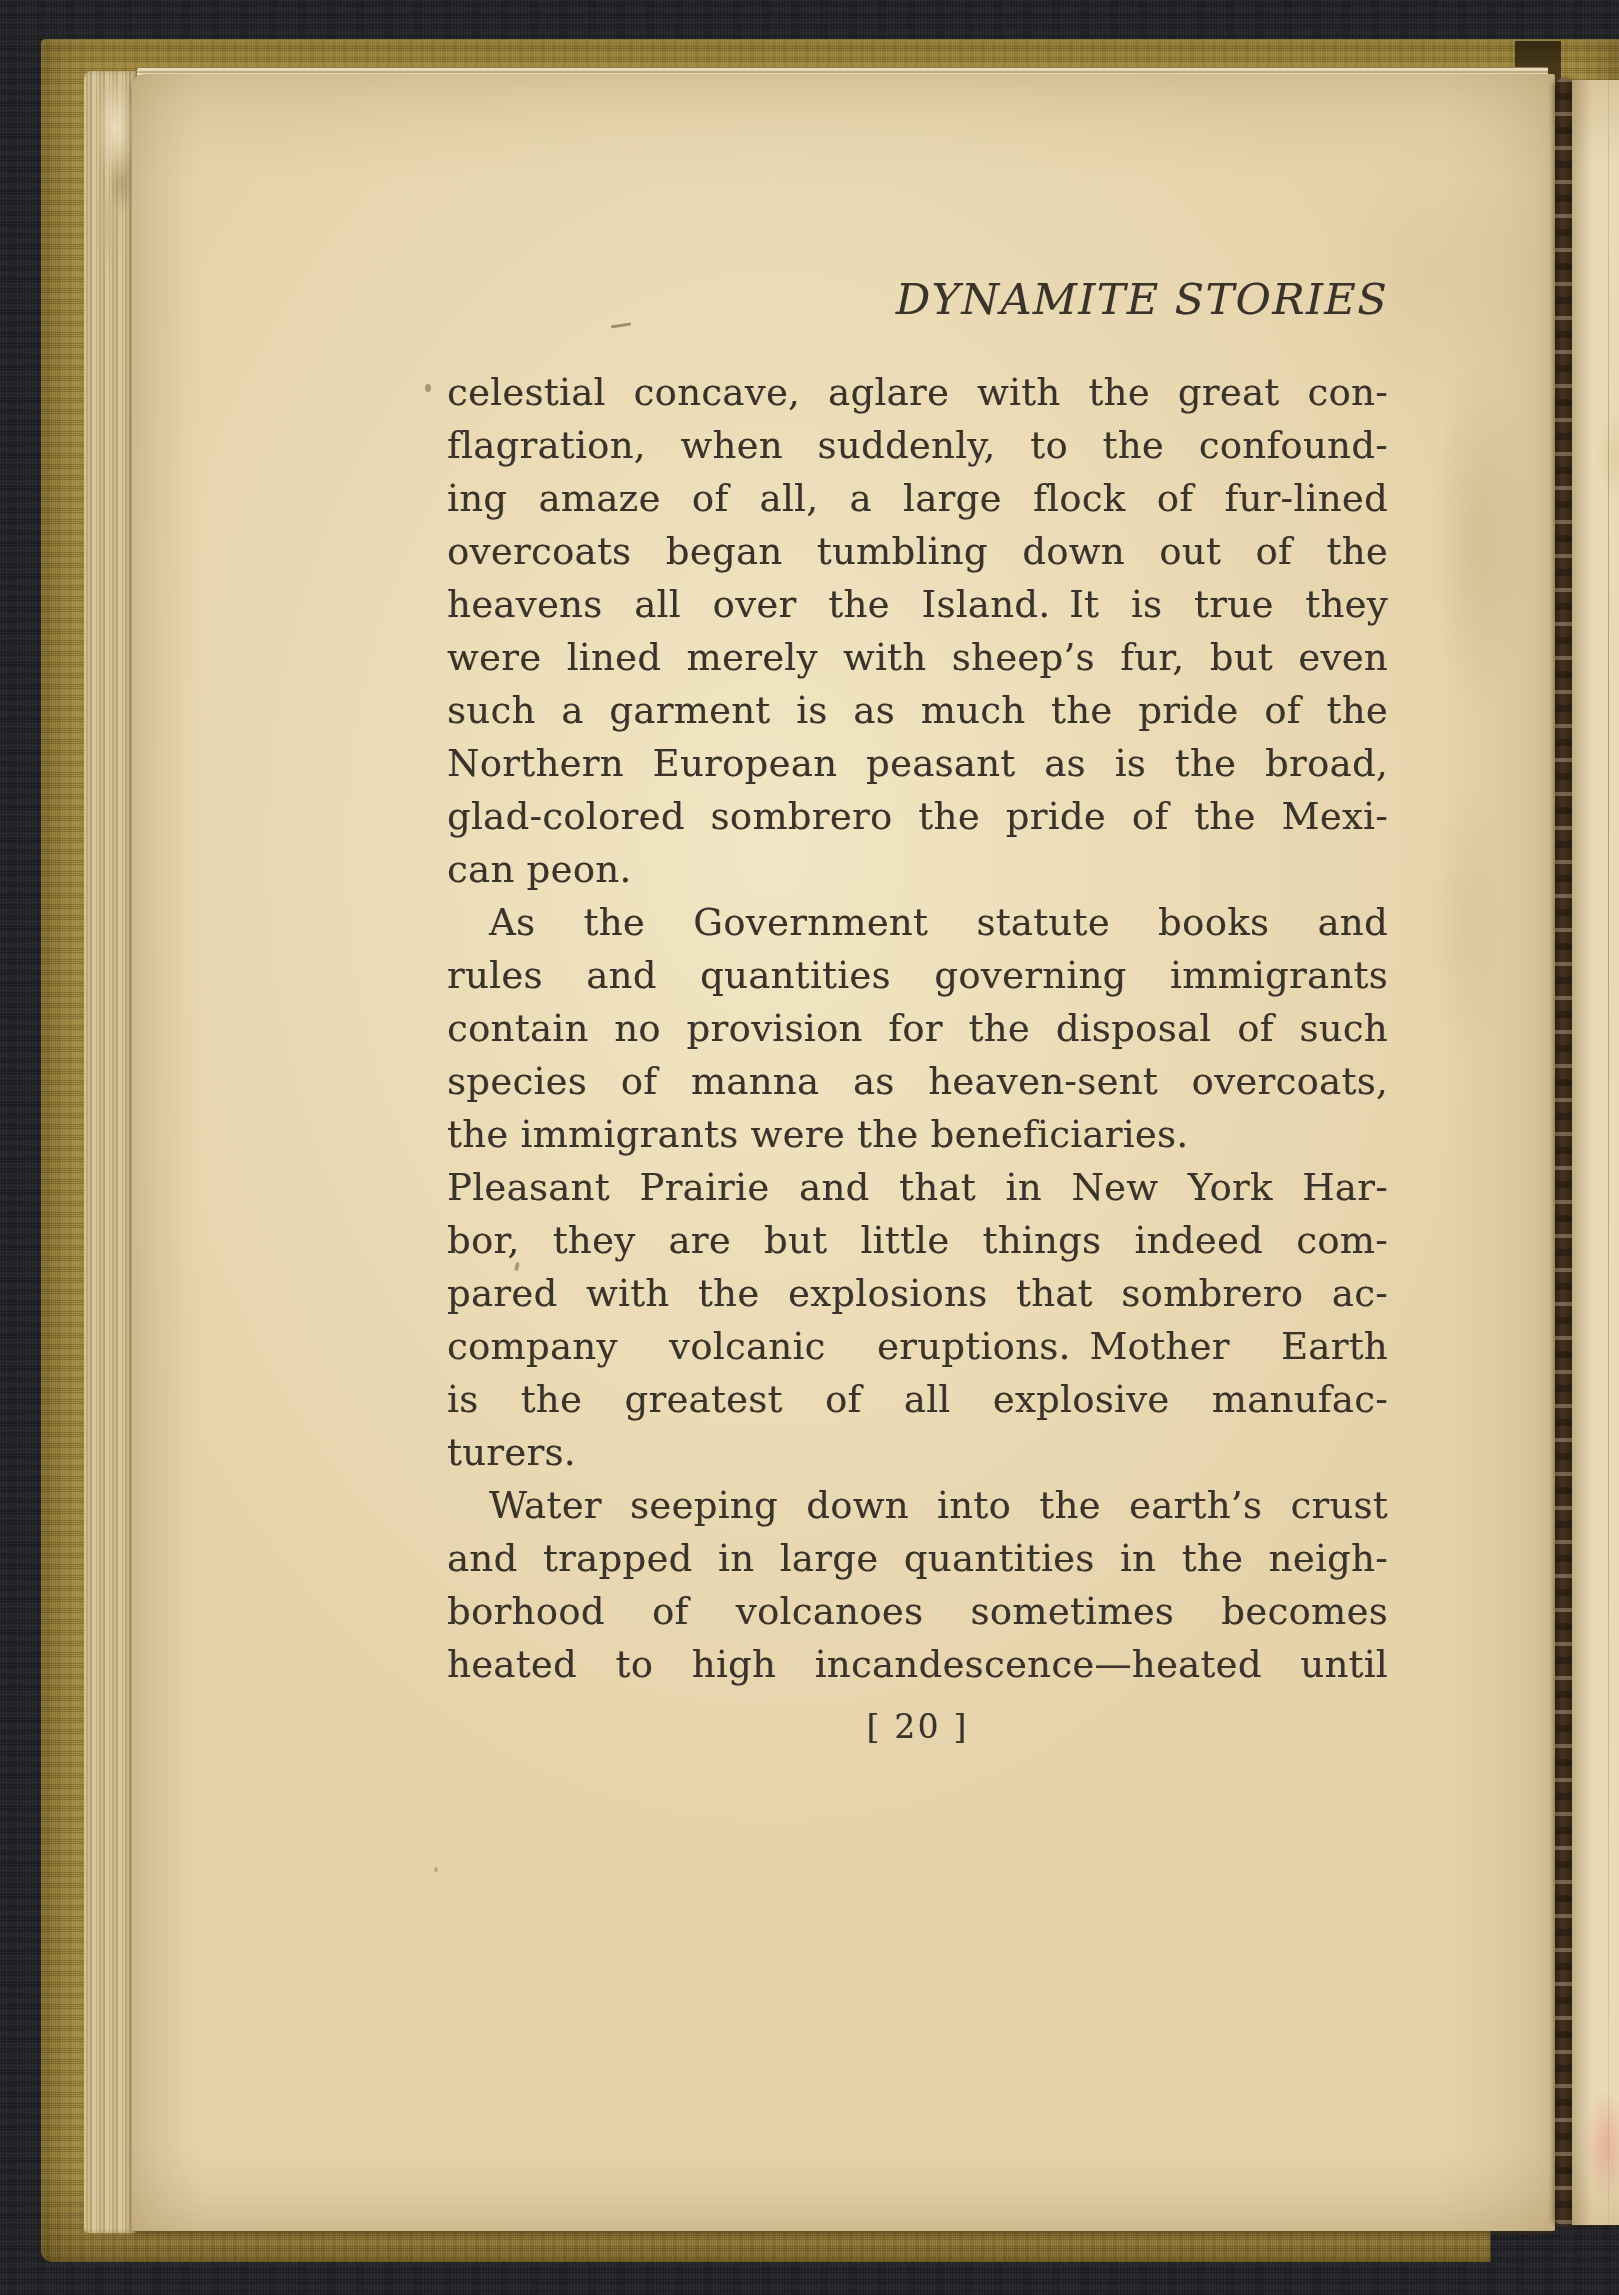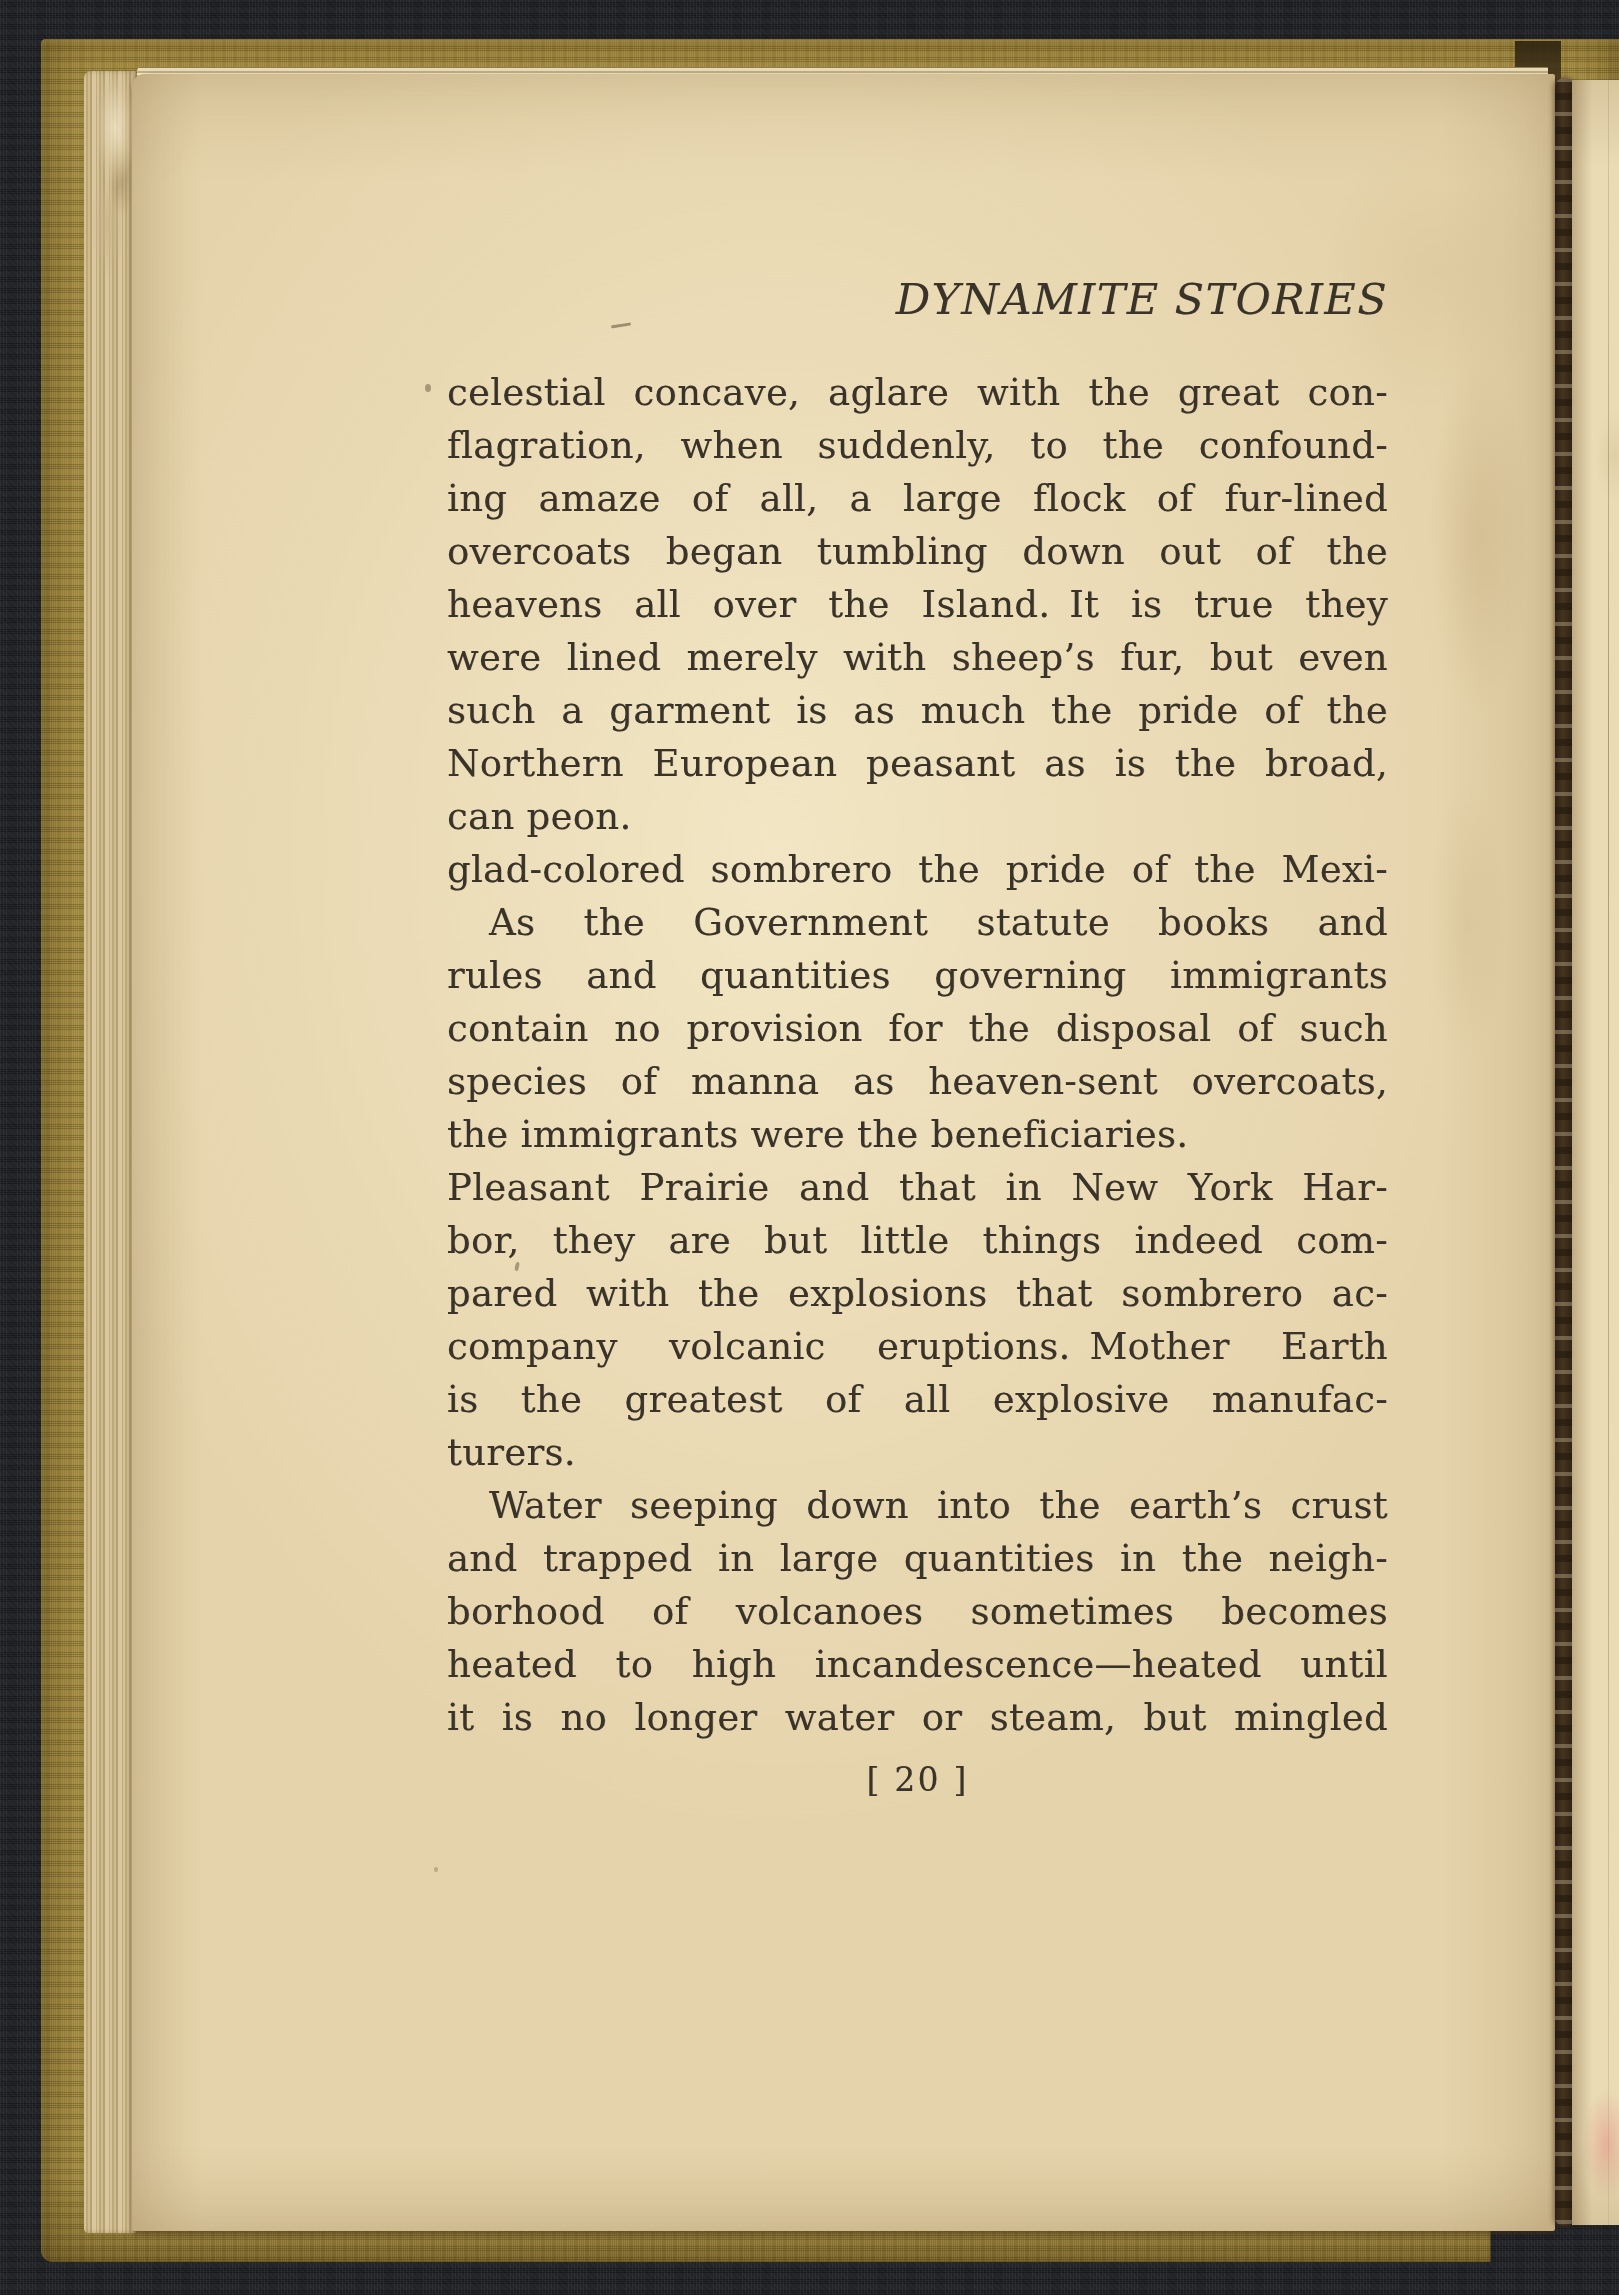--- a/index.html
+++ b/index.html
@@ -162,22 +162,22 @@
 
     <div>
       <div class="line">celestial concave, aglare with the great con-</div>
       <div class="line">flagration, when suddenly, to the confound-</div>
       <div class="line">ing amaze of all, a large flock of fur-lined</div>
       <div class="line">overcoats began tumbling down out of the</div>
       <div class="line">heavens all over the Island. It is true they</div>
       <div class="line">were lined merely with sheep’s fur, but even</div>
       <div class="line">such a garment is as much the pride of the</div>
       <div class="line">Northern European peasant as is the broad,</div>
+      <div class="line">glad-colored sombrero the pride of the Mexi-</div>
       <div class="line end">can peon.</div>
-      <div class="line">glad-colored sombrero the pride of the Mexi-</div>
     </div>
 
     <div>
       <div class="line indent">As the Government statute books and</div>
       <div class="line">rules and quantities governing immigrants</div>
       <div class="line">contain no provision for the disposal of such</div>
       <div class="line">species of manna as heaven-sent overcoats,</div>
       <div class="line end">the immigrants were the beneficiaries.</div>
     </div>
 
@@ -188,21 +188,20 @@
       <div class="line">company volcanic eruptions. Mother Earth</div>
       <div class="line">is the greatest of all explosive manufac-</div>
       <div class="line end">turers.</div>
     </div>
 
     <div>
       <div class="line indent">Water seeping down into the earth’s crust</div>
       <div class="line">and trapped in large quantities in the neigh-</div>
       <div class="line">borhood of volcanoes sometimes becomes</div>
       <div class="line">heated to high incandescence—heated until</div>
-      <div class="line">it is no longer water or steam, but mingled</div>
     </div>
 
     <div class="footer">[ 20 ]</div>
   </div>
 </div>
 
 <div class="abs gutter"></div>
 <div class="abs page2">
   <div class="crease"></div>
 </div>

